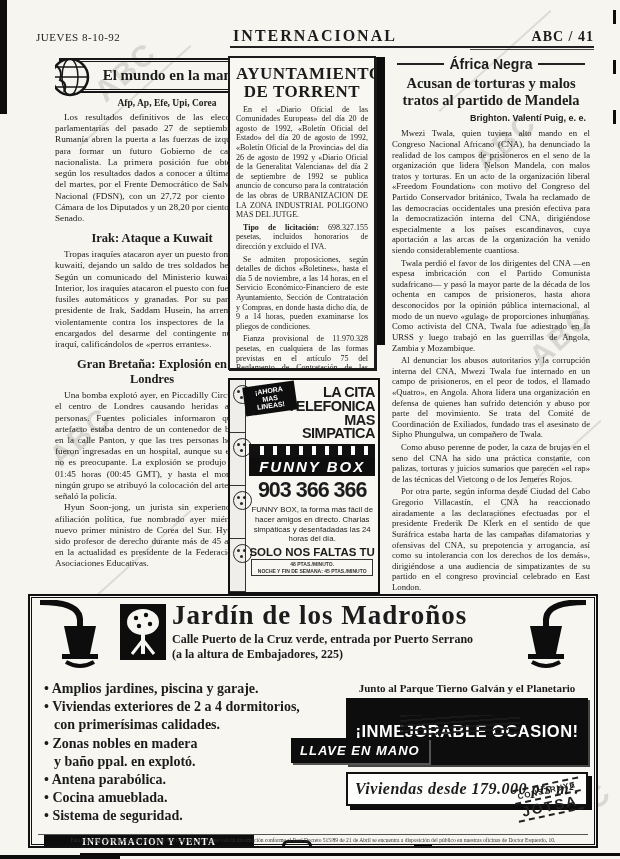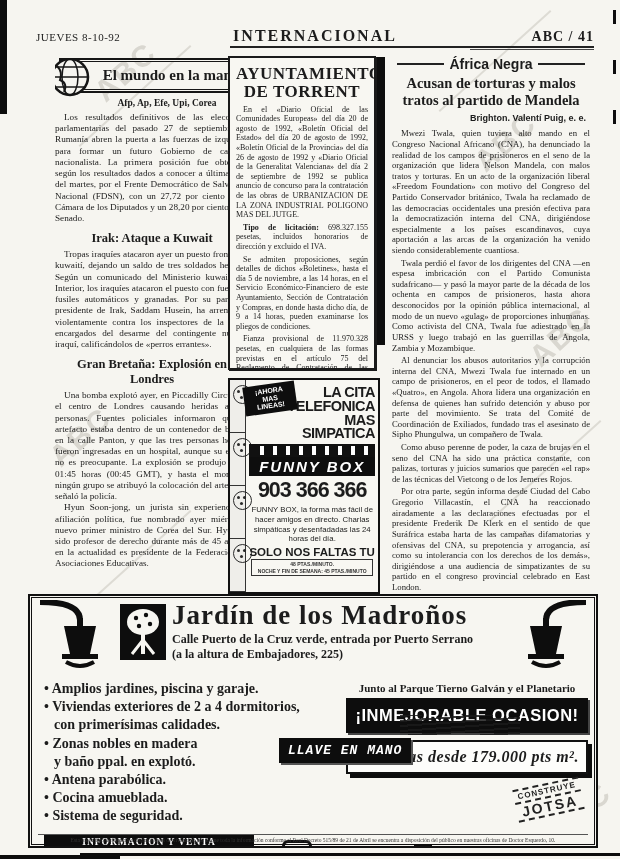--- a/index.html
+++ b/index.html
@@ -94,21 +94,21 @@
   .j-bullets .bl.cont{padding-left:10px;}
   .scribble{width:120px;height:20px;margin:4px 0 0 150px;
     background:repeating-linear-gradient(176deg,#1a1a1a 0 2px,transparent 2px 5px);opacity:.85;}
   .llave{display:inline-block;background:#0d0d0d;color:#fff;font-weight:bold;font-style:italic;
     font-size:13px;padding:4px 8px;border:1px solid #0d0d0d;box-shadow:2px 2px 0 #555;
     margin:2px 0 0 150px;font-family:"Liberation Sans",sans-serif;letter-spacing:1px;}
   .j-right{flex:1;padding-left:10px;}
   .j-right .near{font-size:11px;font-weight:bold;text-align:center;margin:2px 0 4px 0;}
   .banner{background:#0d0d0d;color:#fff;text-align:center;font-weight:bold;
     font-family:"Liberation Sans",sans-serif;font-size:16.5px;letter-spacing:.5px;
-    padding:7px 2px;border:1px solid #0d0d0d;box-shadow:2px 2px 0 #444;}
+    padding:23px 2px;border:1px solid #0d0d0d;box-shadow:2px 2px 0 #444;}
   .pricebox{border:2px solid #111;background:#fdfdfb;margin-top:7px;padding:6px 4px;
     text-align:center;font-weight:bold;font-style:italic;font-size:16px;letter-spacing:.5px;
     box-shadow:4px 4px 0 #0d0d0d;}
   .j-foot{display:flex;align-items:center;margin:8px 10px 0 14px;}
   .infobox{background:#0d0d0d;color:#fff;text-align:center;padding:3px 10px;width:190px;}
   .infobox .l1{font-size:9.5px;font-weight:bold;letter-spacing:1px;}
   .infobox .l2{font-size:6.5px;}
   .infobox .l3{font-size:13px;font-weight:bold;letter-spacing:1px;}
   .logo-u{display:flex;align-items:center;margin-left:28px;}
   .logo-u .usq{width:24px;height:20px;border:3px solid #111;border-radius:6px;
@@ -292,21 +292,21 @@
     <div class="j-bullets">
       <div class="bl">Amplios jardines, piscina y garaje.</div>
       <div class="bl">Viviendas exteriores de 2 a 4 dormitorios,</div>
       <div class="bl cont">con primerísimas calidades.</div>
       <div class="bl">Zonas nobles en madera</div>
       <div class="bl cont">y baño ppal. en explotó.</div>
       <div class="bl">Antena parabólica.</div>
       <div class="bl">Cocina amueblada.</div>
       <div class="bl">Sistema de seguridad.</div>
       <div class="scribble" style="position:absolute;left:220px;top:115px;"></div>
-      <div class="llave" style="position:absolute;left:249px;top:142px;margin:0;font-family:Liberation Mono, monospace;">LLAVE EN MANO</div>
+      <div class="llave" style="position:absolute;left:261px;top:142px;margin:0;">LLAVE EN MANO</div>
     </div>
     <div class="j-right">
       <div class="near">Junto al Parque Tierno Galván y el Planetario</div>
       <div class="banner">¡INMEJORABLE OCASION!</div>
       <div class="pricebox">Viviendas desde 179.000 pts m².</div>
     </div>
   </div>
 
   <div class="j-foot">
     <div class="infobox">

